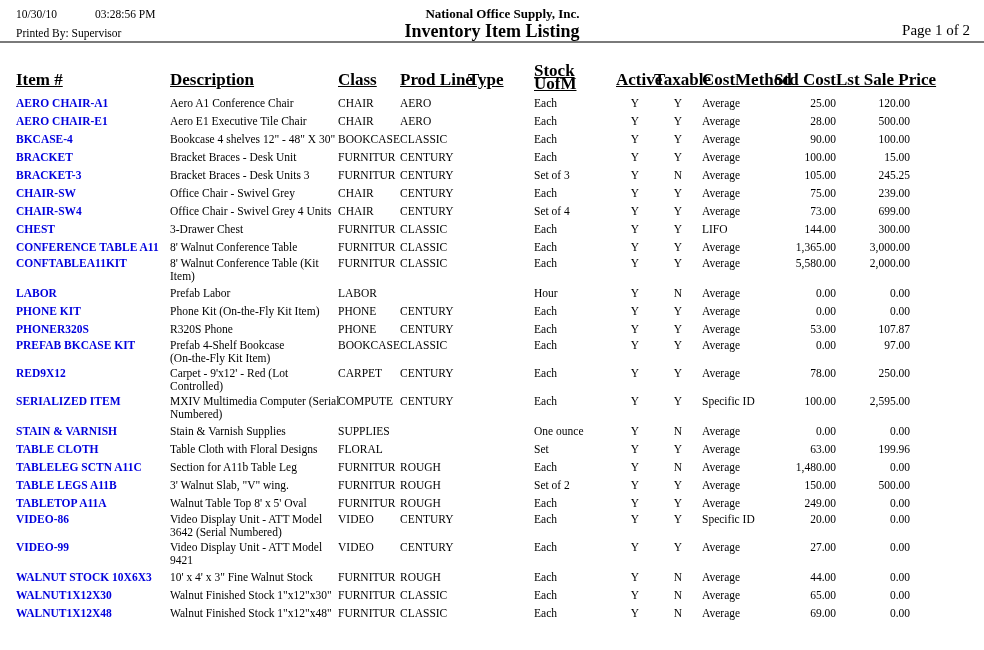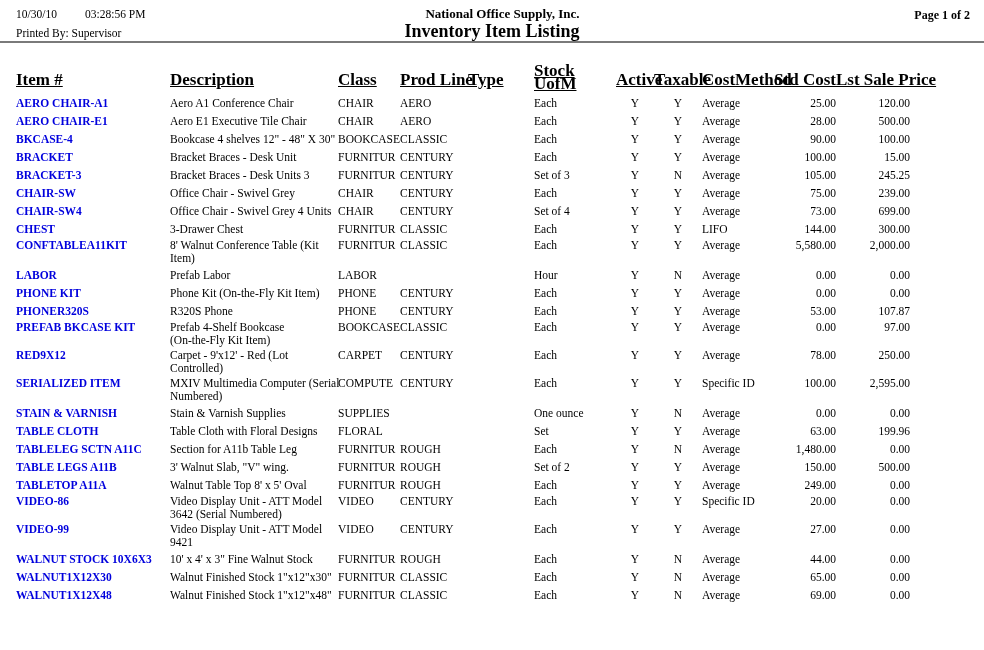--- a/index.html
+++ b/index.html
@@ -8,27 +8,27 @@
     width:984px; height:650px;
     font-family:"Liberation Serif","DejaVu Serif",serif;
     color:#000;
     overflow:hidden;
   }
   .page { position:relative; width:984px; height:650px; background:#fff; }
 
   
   .report-header { position:absolute; top:0; left:0; width:984px; height:34px; }
   .hdr-date    { position:absolute; left:16px;  top:8px;  font-size:11.5px; }
-  .hdr-time    { position:absolute; left:85px;  top:8px;  font-size:11.5px; }
+  .hdr-time    { position:absolute; left:95px;  top:8px;  font-size:11.5px; }
   .hdr-printedby{ position:absolute; left:16px; top:27px; font-size:11.5px; }
   .hdr-company { position:absolute; left:0; right:0; top:6px; text-align:center;
                  font-size:13px; font-weight:bold;padding-left:21px; }
   .hdr-title   { position:absolute; left:0; right:0; top:21px; text-align:center;
                  font-size:18px; font-weight:bold; }
-  .hdr-page    { position:absolute; right:14px; top:8px; font-size:12px;font-weight:bold; }
+  .hdr-page    { position:absolute; right:14px; top:22px; font-size:15px; }
   .rule { position:absolute; top:41px; left:0; width:984px; height:2px; background:#7a7a7a; }
 
   
   table.report {
     position:absolute; top:64px; left:16px;
     width:894px; border-collapse:collapse; table-layout:fixed;
   }
   col.c-item          { width:154px; }
   col.c-description   { width:168px; }
   col.c-class         { width:62px; }
@@ -207,20 +207,33 @@
           <td class="cell-class">FURNITUR</td>
           <td class="cell-prod_line">CLASSIC</td>
           <td class="cell-type"></td>
           <td class="cell-uofm">Each</td>
           <td class="cell-active">Y</td>
           <td class="cell-taxable">Y</td>
           <td class="cell-cost_method">LIFO</td>
           <td class="cell-std_cost">144.00</td>
           <td class="cell-lst_sale_price">300.00</td>
         </tr>
+        <tr>
+          <td class="cell-item">CONFERENCE TABLE A11</td>
+          <td class="cell-description">8' Walnut Conference Table</td>
+          <td class="cell-class">FURNITUR</td>
+          <td class="cell-prod_line">CLASSIC</td>
+          <td class="cell-type"></td>
+          <td class="cell-uofm">Each</td>
+          <td class="cell-active">Y</td>
+          <td class="cell-taxable">Y</td>
+          <td class="cell-cost_method">Average</td>
+          <td class="cell-std_cost">1,365.00</td>
+          <td class="cell-lst_sale_price">3,000.00</td>
+        </tr>
         <tr class="two-line">
           <td class="cell-item">CONFTABLEA11KIT</td>
           <td class="cell-description">8' Walnut Conference Table (Kit
 Item)</td>
           <td class="cell-class">FURNITUR</td>
           <td class="cell-prod_line">CLASSIC</td>
           <td class="cell-type"></td>
           <td class="cell-uofm">Each</td>
           <td class="cell-active">Y</td>
           <td class="cell-taxable">Y</td>

